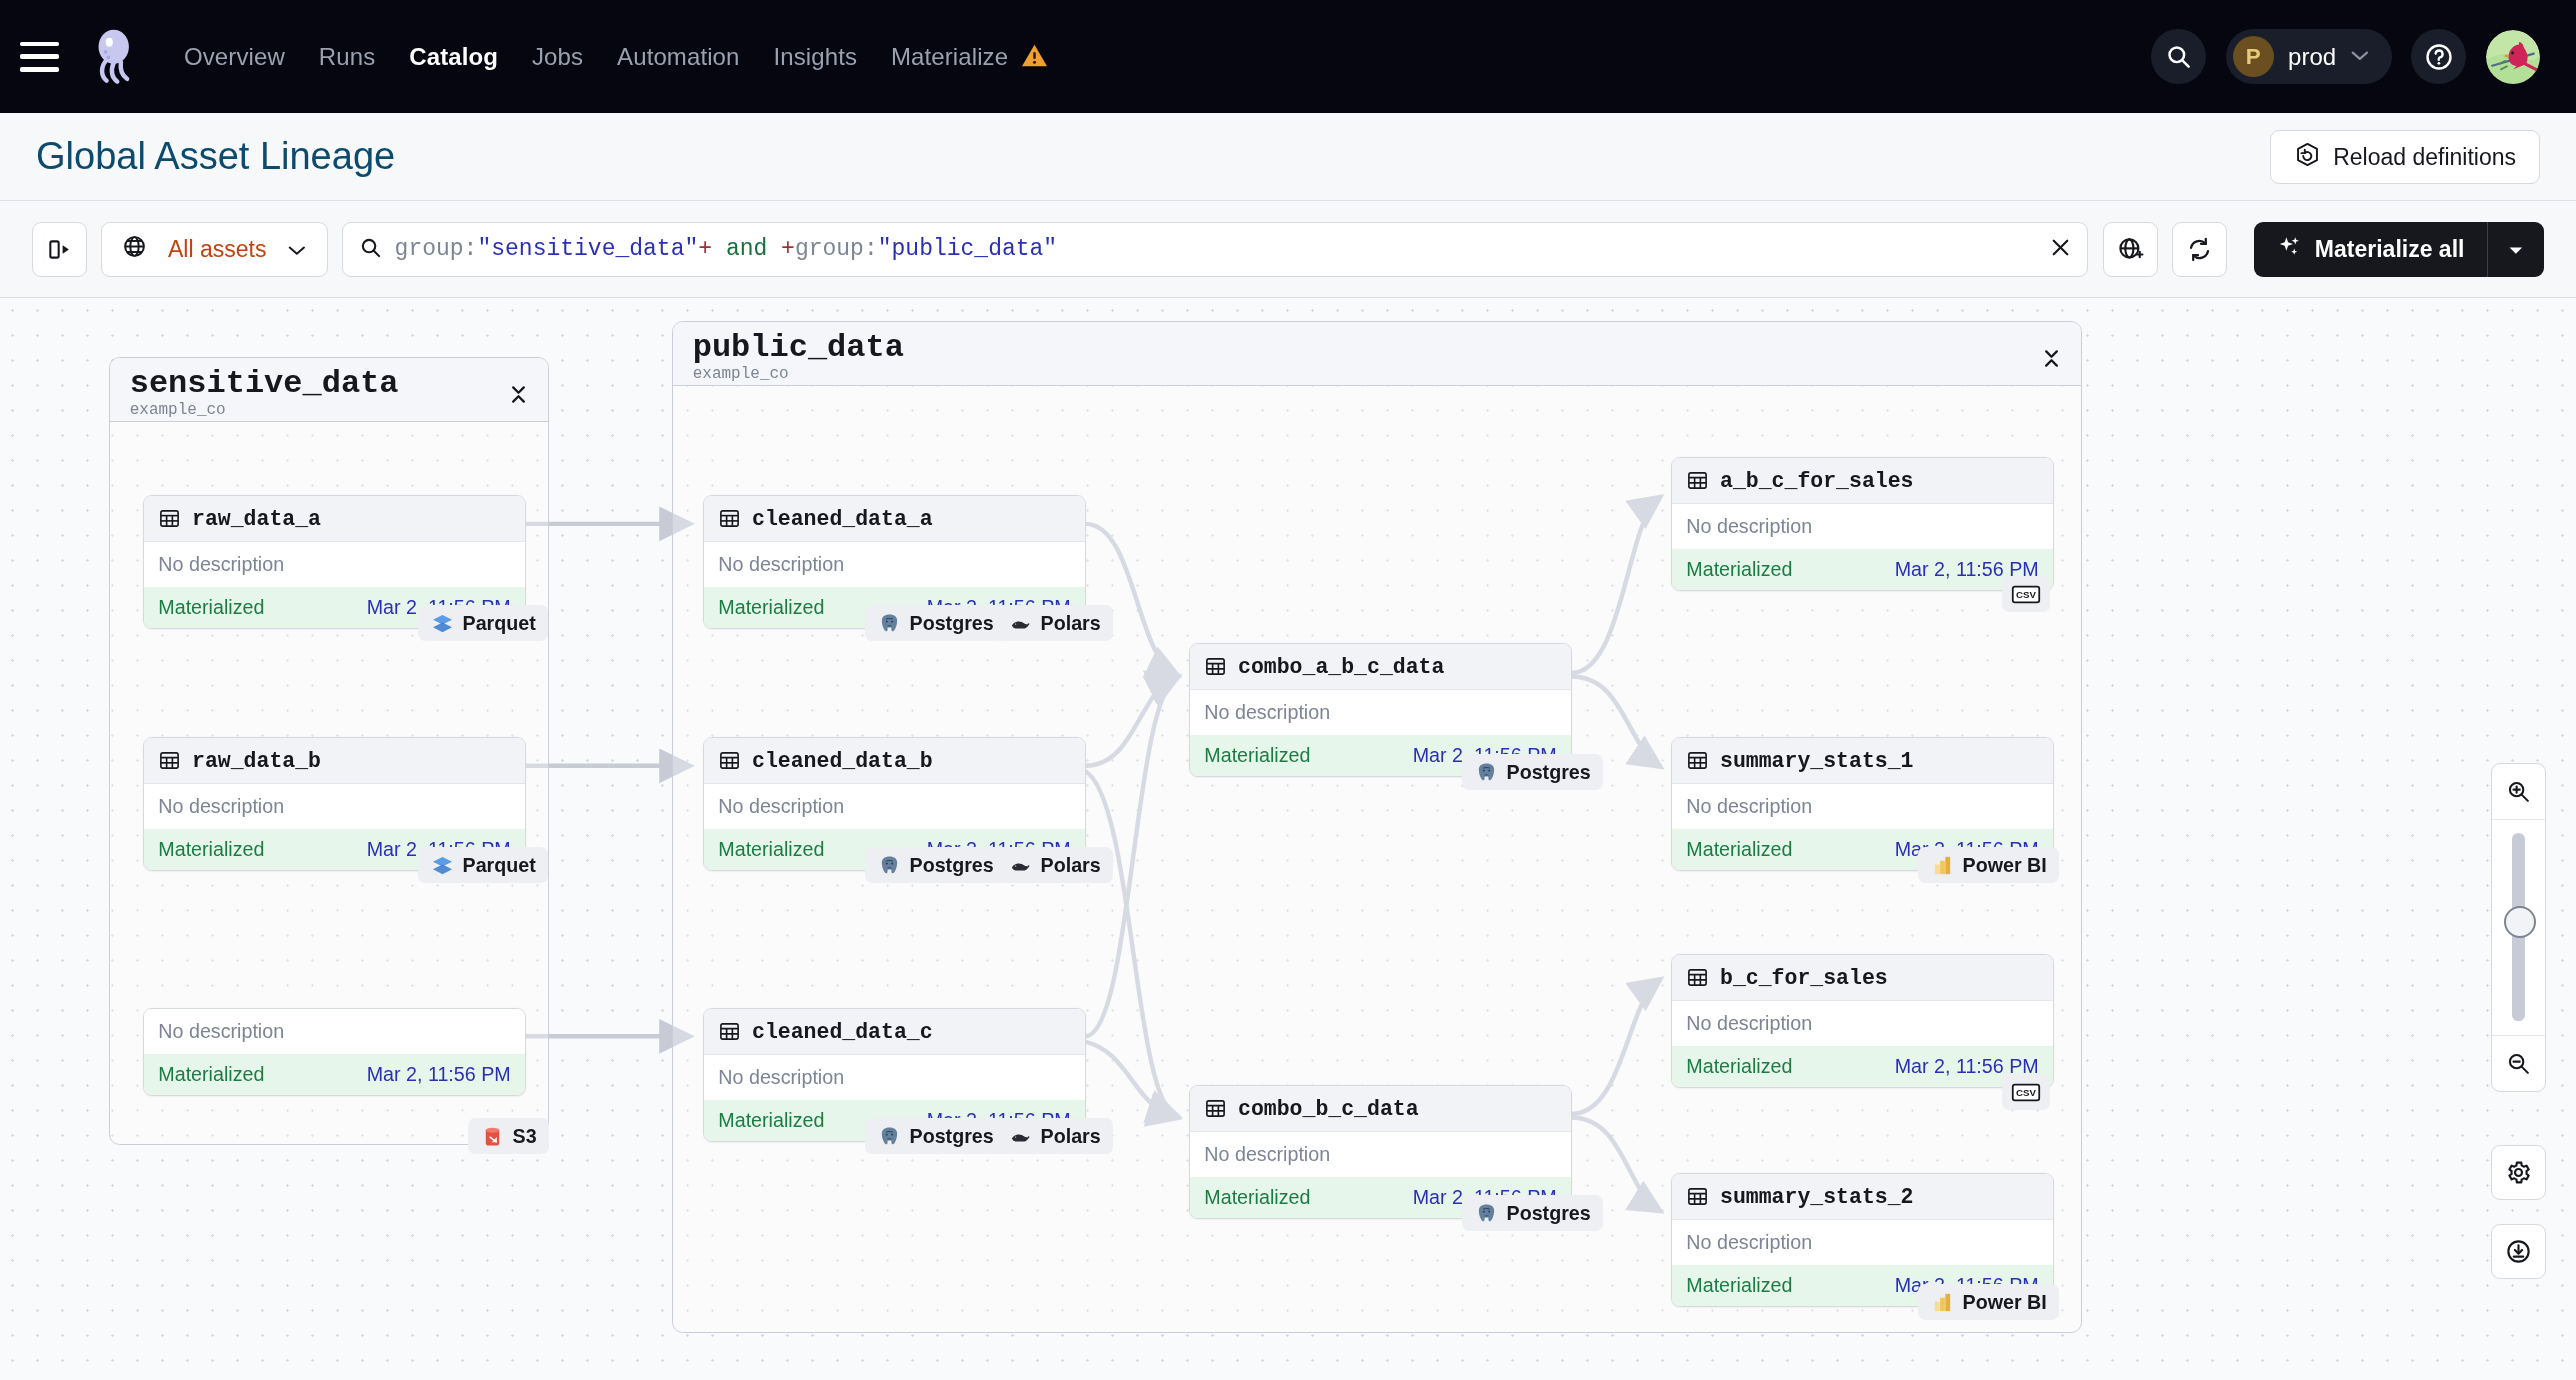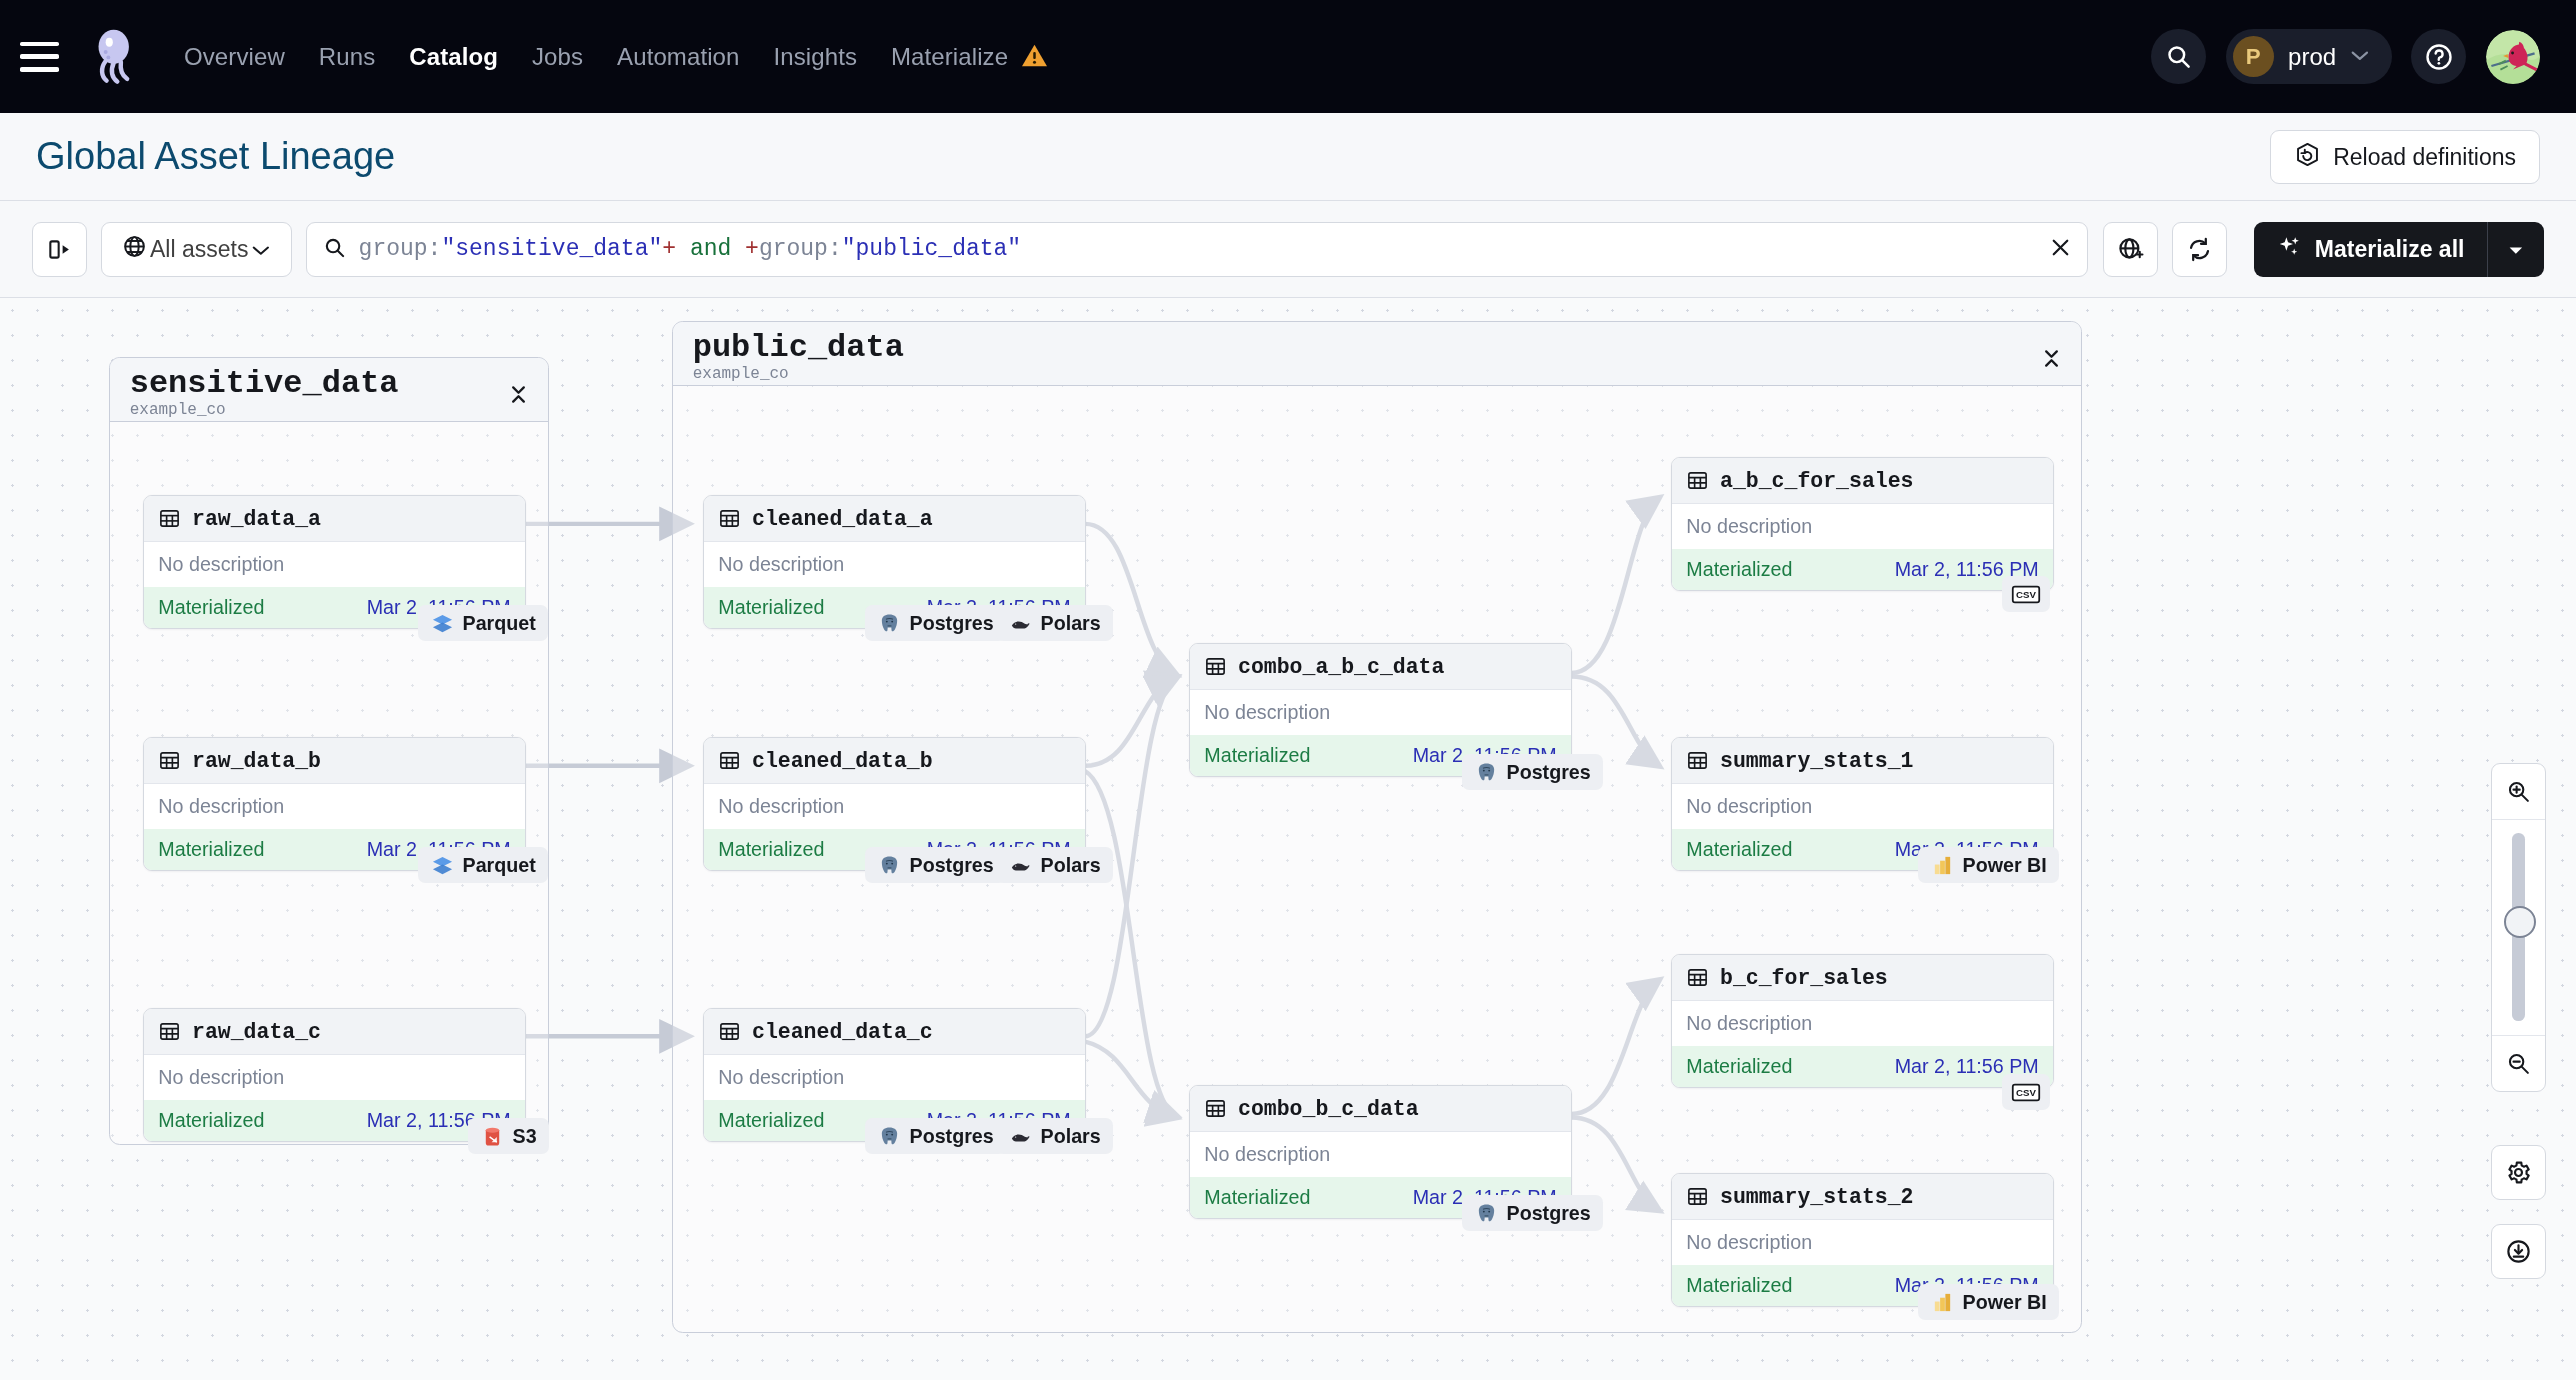--- a/index.html
+++ b/index.html
@@ -56,22 +56,22 @@
   #toolbar {
     height: 97px; background:#F7F8FA; border-bottom:0.9px solid #DCDFE6;
     display:flex; align-items:center; padding: 0 32px; gap: 14.3px;
   }
   .tb-icon-btn {
     width: 55px; height: 55px; border:0.9px solid #D5D9E0; border-radius:9px; background:#fff;
     display:flex; align-items:center; justify-content:center; cursor:pointer; flex:0 0 auto;
   }
   #allassets-btn {
     height: 55px; border:0.9px solid #D5D9E0; border-radius:9px; background:#fff;
-    display:flex; align-items:center; gap:3px; padding:0 19.7px; cursor:pointer;
-    font-size:23px; color:#404040; flex:0 0 auto;
+    display:flex; align-items:center; gap:21px; padding:0 19.7px; cursor:pointer;
+    font-size:23px; color:#c2410c; flex:0 0 auto;
   }
   #searchbox {
     flex: 1 1 auto; height: 55px; border:0.9px solid #D5D9E0; border-radius:9px; background:#fff;
     display:flex; align-items:center; padding: 0 16px; gap: 12.5px; position:relative; cursor:text;
     min-width: 0;
   }
   #query { font-family:"Liberation Mono", monospace; font-size: 23px; white-space:nowrap; overflow:hidden; }
   .q-key { color:#7C8495; }
   .q-str { color:#2B2FB5; }
   .q-plus { color:#A03030; }
@@ -401,32 +401,20 @@
           </span>
           <span class="node-title">raw_data_b</span>
         </div>
         <div class="node-desc">No description</div>
         <div class="node-status">
           <span class="lbl">Materialized</span>
           <span class="ts">Mar 2, 11:56 PM</span>
         </div>
       </div>
       <div class="node" style="left: 143px; top: 710px;">
-        <div class="node-head">
-          <span style="display: inline-flex;">
-            <svg width="23" height="23" viewBox="0 0 24 24" fill="none" stroke="#16181D" stroke-width="1.7">
-              <rect x="3" y="4" width="18" height="16" rx="2"></rect>
-              <line x1="3" y1="9" x2="21" y2="9"></line>
-              <line x1="3" y1="14.5" x2="21" y2="14.5"></line>
-              <line x1="9" y1="9" x2="9" y2="20"></line>
-              <line x1="15" y1="9" x2="15" y2="20"></line>
-            </svg>
-          </span>
-          <span class="node-title">raw_data_c</span>
-        </div>
         <div class="node-desc">No description</div>
         <div class="node-status">
           <span class="lbl">Materialized</span>
           <span class="ts">Mar 2, 11:56 PM</span>
         </div>
       </div>
       <div class="node" style="left: 703px; top: 197px;">
         <div class="node-head">
           <span style="display: inline-flex;">
             <svg width="23" height="23" viewBox="0 0 24 24" fill="none" stroke="#16181D" stroke-width="1.7">

